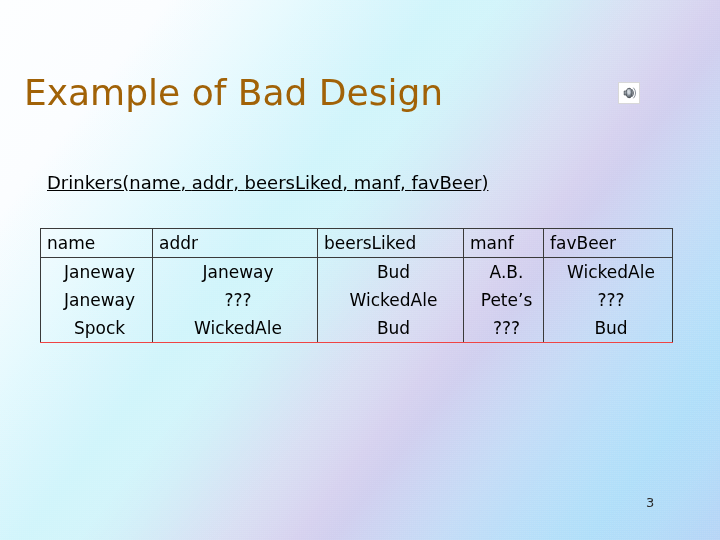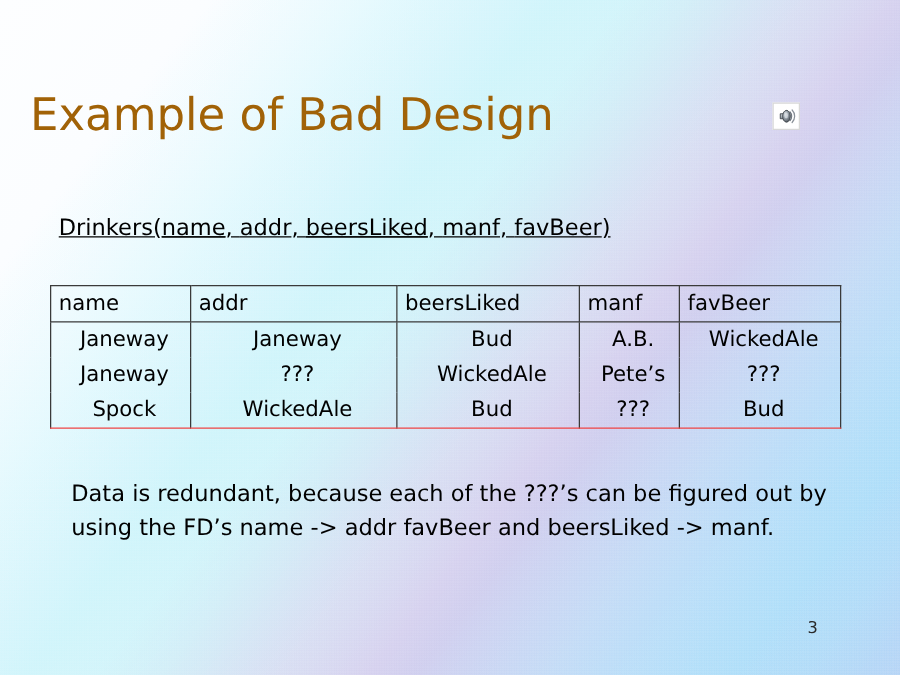--- a/index.html
+++ b/index.html
@@ -264,18 +264,17 @@
         <tr>
           <td>Spock</td>
           <td>WickedAle</td>
           <td>Bud</td>
           <td>???</td>
           <td>Bud</td>
         </tr>
       </tbody>
     </table>
 
-    <div id="body-text">Data is redundant, because each of the ???’s can be figured out by using the FD’s name -&gt; addr favBeer and beersLiked -&gt; manf.</div>
 
     <div id="page-number">3</div>
 
   </div>
 </div>
 
 </body></html>

